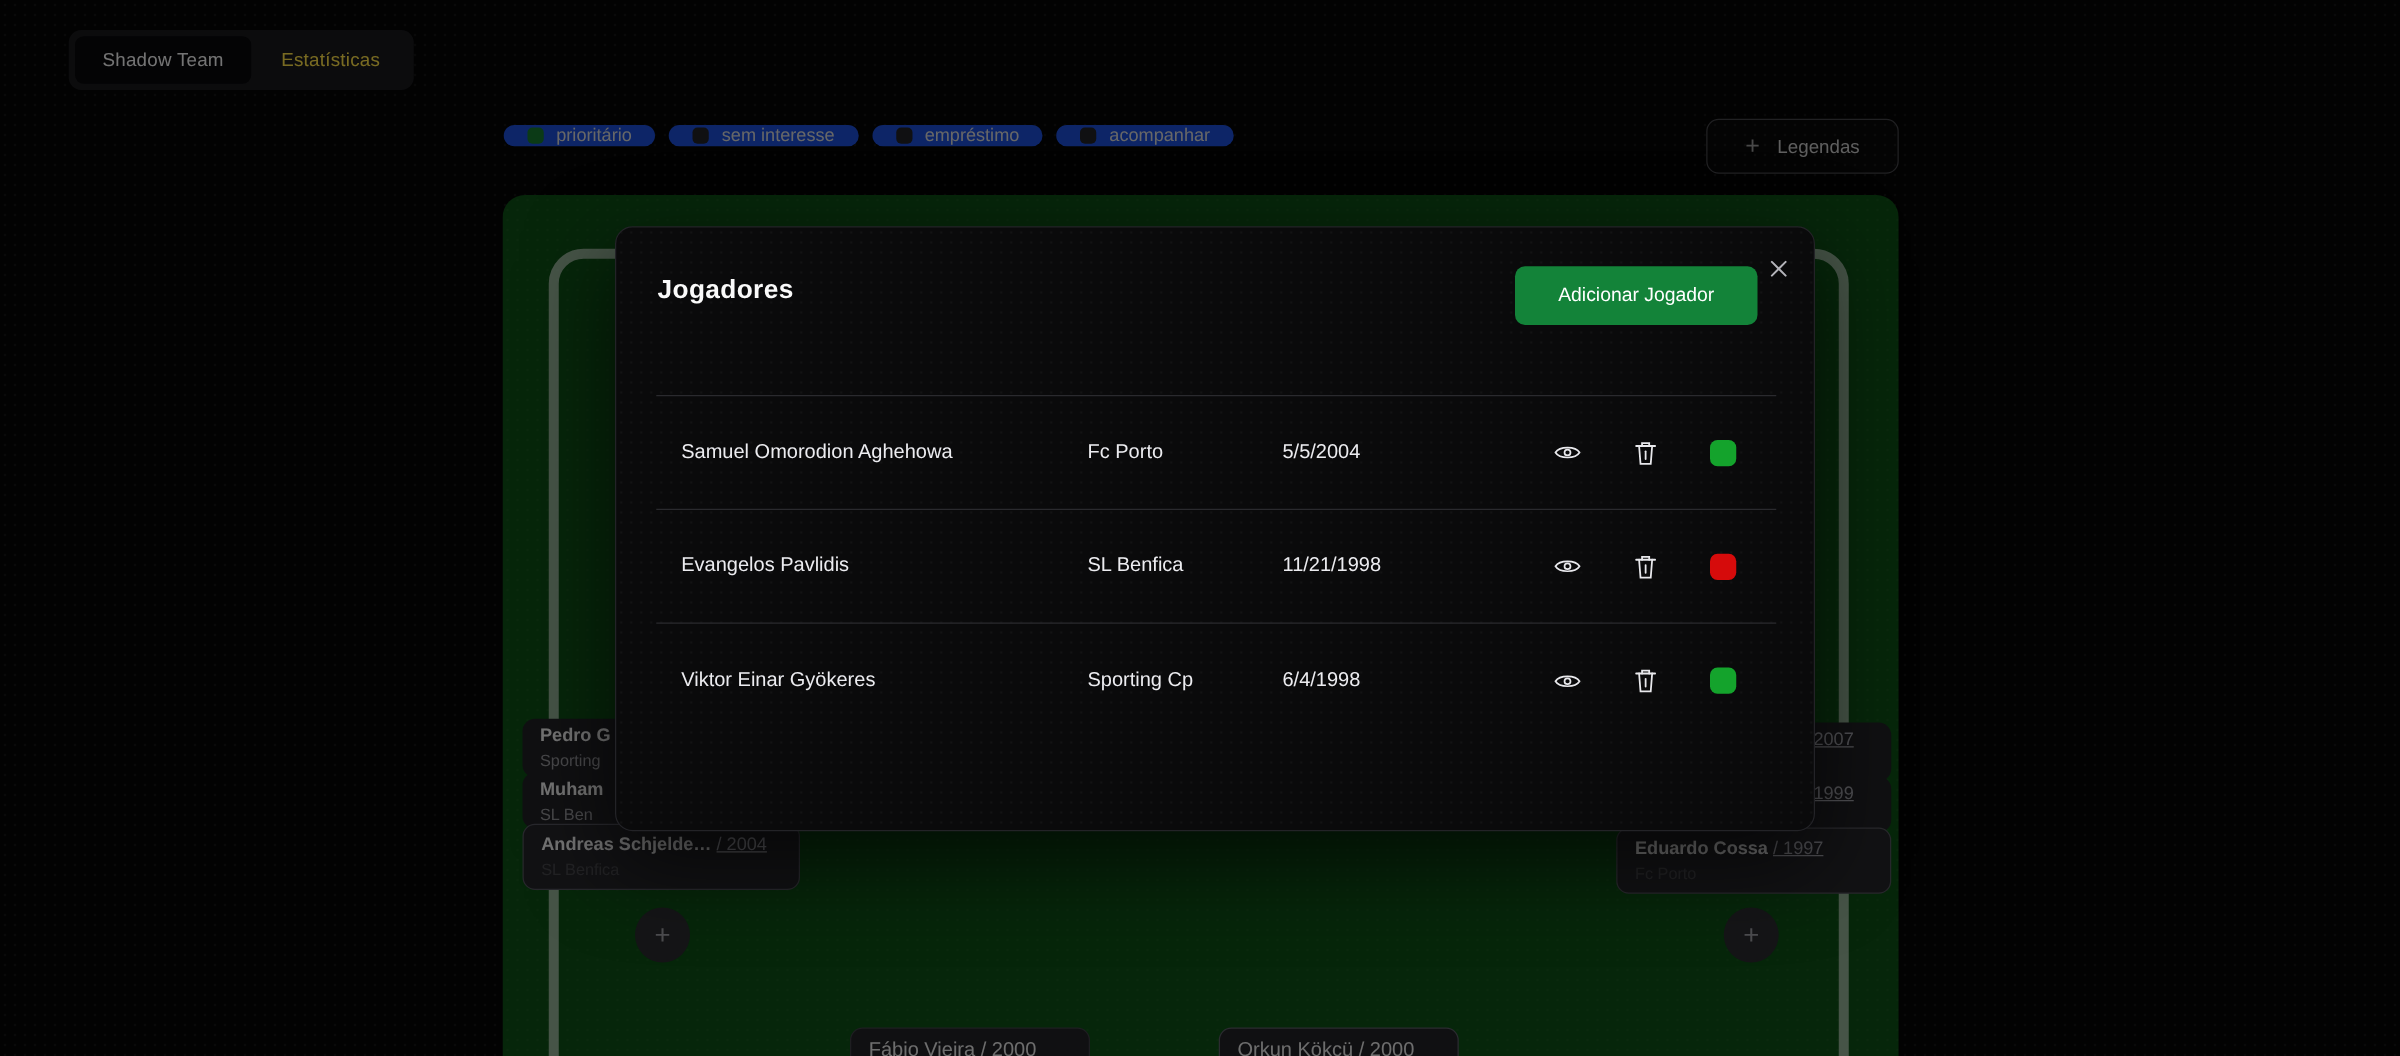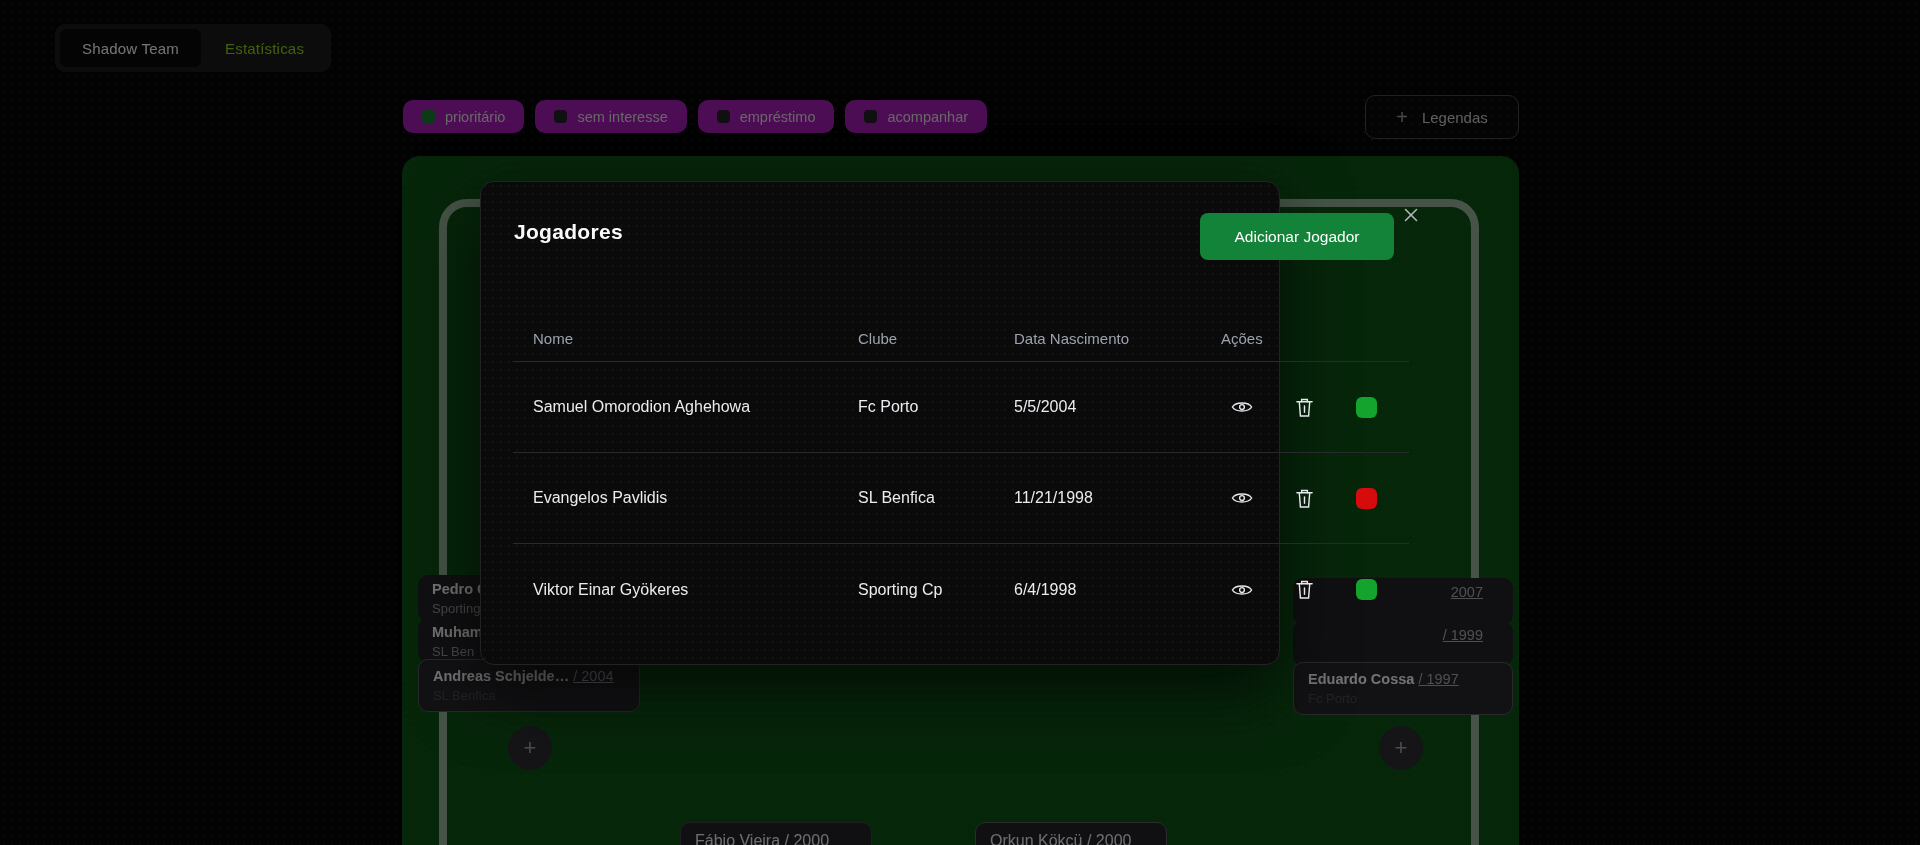--- a/index.html
+++ b/index.html
@@ -14,29 +14,29 @@
   }
 
   
   .tabbar {
     position:absolute; left:55px; top:24px; height:48px;
     display:inline-flex; align-items:flex-end; gap:2px;
     background:#1a1a1d; border-radius:10px; padding:5px;
   }
   .tab {
     padding:0 22px; height:38px; display:flex; align-items:center;
-    font-size:15px; color:#84cc16; border-radius:7px; cursor:pointer;
+    font-size:15px; color:#fde047; border-radius:7px; cursor:pointer;
     letter-spacing:.2px;
   }
   .tab.active { background:#09090b; color:#f2f2f2; }
 
   
   .chips { position:absolute; left:403px; top:100px; display:flex; gap:11px; }
   .chip {
-    height:33px; border-radius:10px; background:#a21caf;
+    height:17px; border-radius:10px; background:#1d4ed8;
     display:flex; align-items:center; gap:10px; padding:0 19px;
     font-size:14.5px; color:#d8d8d8;
   }
   .chip .dot { width:13px; height:13px; border-radius:4px; }
   .chip .dot.hidden-dot { background:#232326; }
 
   .legendas-btn {
     position:absolute; left:1365px; top:95px; width:154px; height:44px;
     border:1px solid #454549; border-radius:10px; background:rgba(255,255,255,0.02);
     display:flex; align-items:center; justify-content:center; gap:14px;
@@ -89,21 +89,21 @@
     background:#232327; border:1px solid #3f3f46; border-radius:10px;
     padding:9px 14px; white-space:nowrap;
   }
   .bottom-card.bc1 { left:278px; }
   .bottom-card.bc2 { left:573px; border-color:#5a5a64; }
 
   
   .overlay { position:absolute; inset:0; background:rgba(0,0,0,0.52); z-index:40; }
 
   .modal {
-    position:absolute; left:480px; top:181px; width:800px; height:484px;
+    position:absolute; left:492px; top:181px; width:960px; height:484px;
     background-color:#0a0a0b; border:1px solid #232327; border-radius:14px;
     background-image:radial-gradient(rgba(255,255,255,0.035) 1px, transparent 1.3px);
     background-size:8px 8px;
     box-shadow:0 24px 70px rgba(0,0,0,0.65);
     z-index:50;
   }
   .modal-title {
     position:absolute; left:33px; top:38px;
     font-size:21px; font-weight:bold; color:#fafafa; letter-spacing:.3px;
   }
@@ -225,26 +225,20 @@
   <div class="modal-title">Jogadores</div>
   <button class="add-player-btn">Adicionar Jogador</button>
   <div class="close-btn">
     <svg width="16" height="16" viewBox="0 0 16 16" fill="none" stroke="currentColor" stroke-width="1.6" stroke-linecap="round">
       <line x1="2.5" y1="2.5" x2="13.5" y2="13.5"></line>
         <line x1="13.5" y1="2.5" x2="2.5" y2="13.5"></line>
     </svg>
   </div>
 
   <div class="ptable">
-    <div class="trow thead">
-      <div>Nome</div>
-      <div>Clube</div>
-      <div>Data Nascimento</div>
-      <div>Ações</div>
-    </div>
     <div class="divider"></div>
 
     <div class="trow tbody-row with-divider">
       <div>Samuel Omorodion Aghehowa</div>
       <div>Fc Porto</div>
       <div>5/5/2004</div>
       <div class="actions-cell">
         <button class="icon-btn eye-btn">
           <svg width="22" height="18" viewBox="0 0 24 18" fill="none" stroke="currentColor" stroke-width="1.5">
             <path d="M1.5 9 C 5 3.2, 19 3.2, 22.5 9 C 19 14.8, 5 14.8, 1.5 9 Z"></path>

